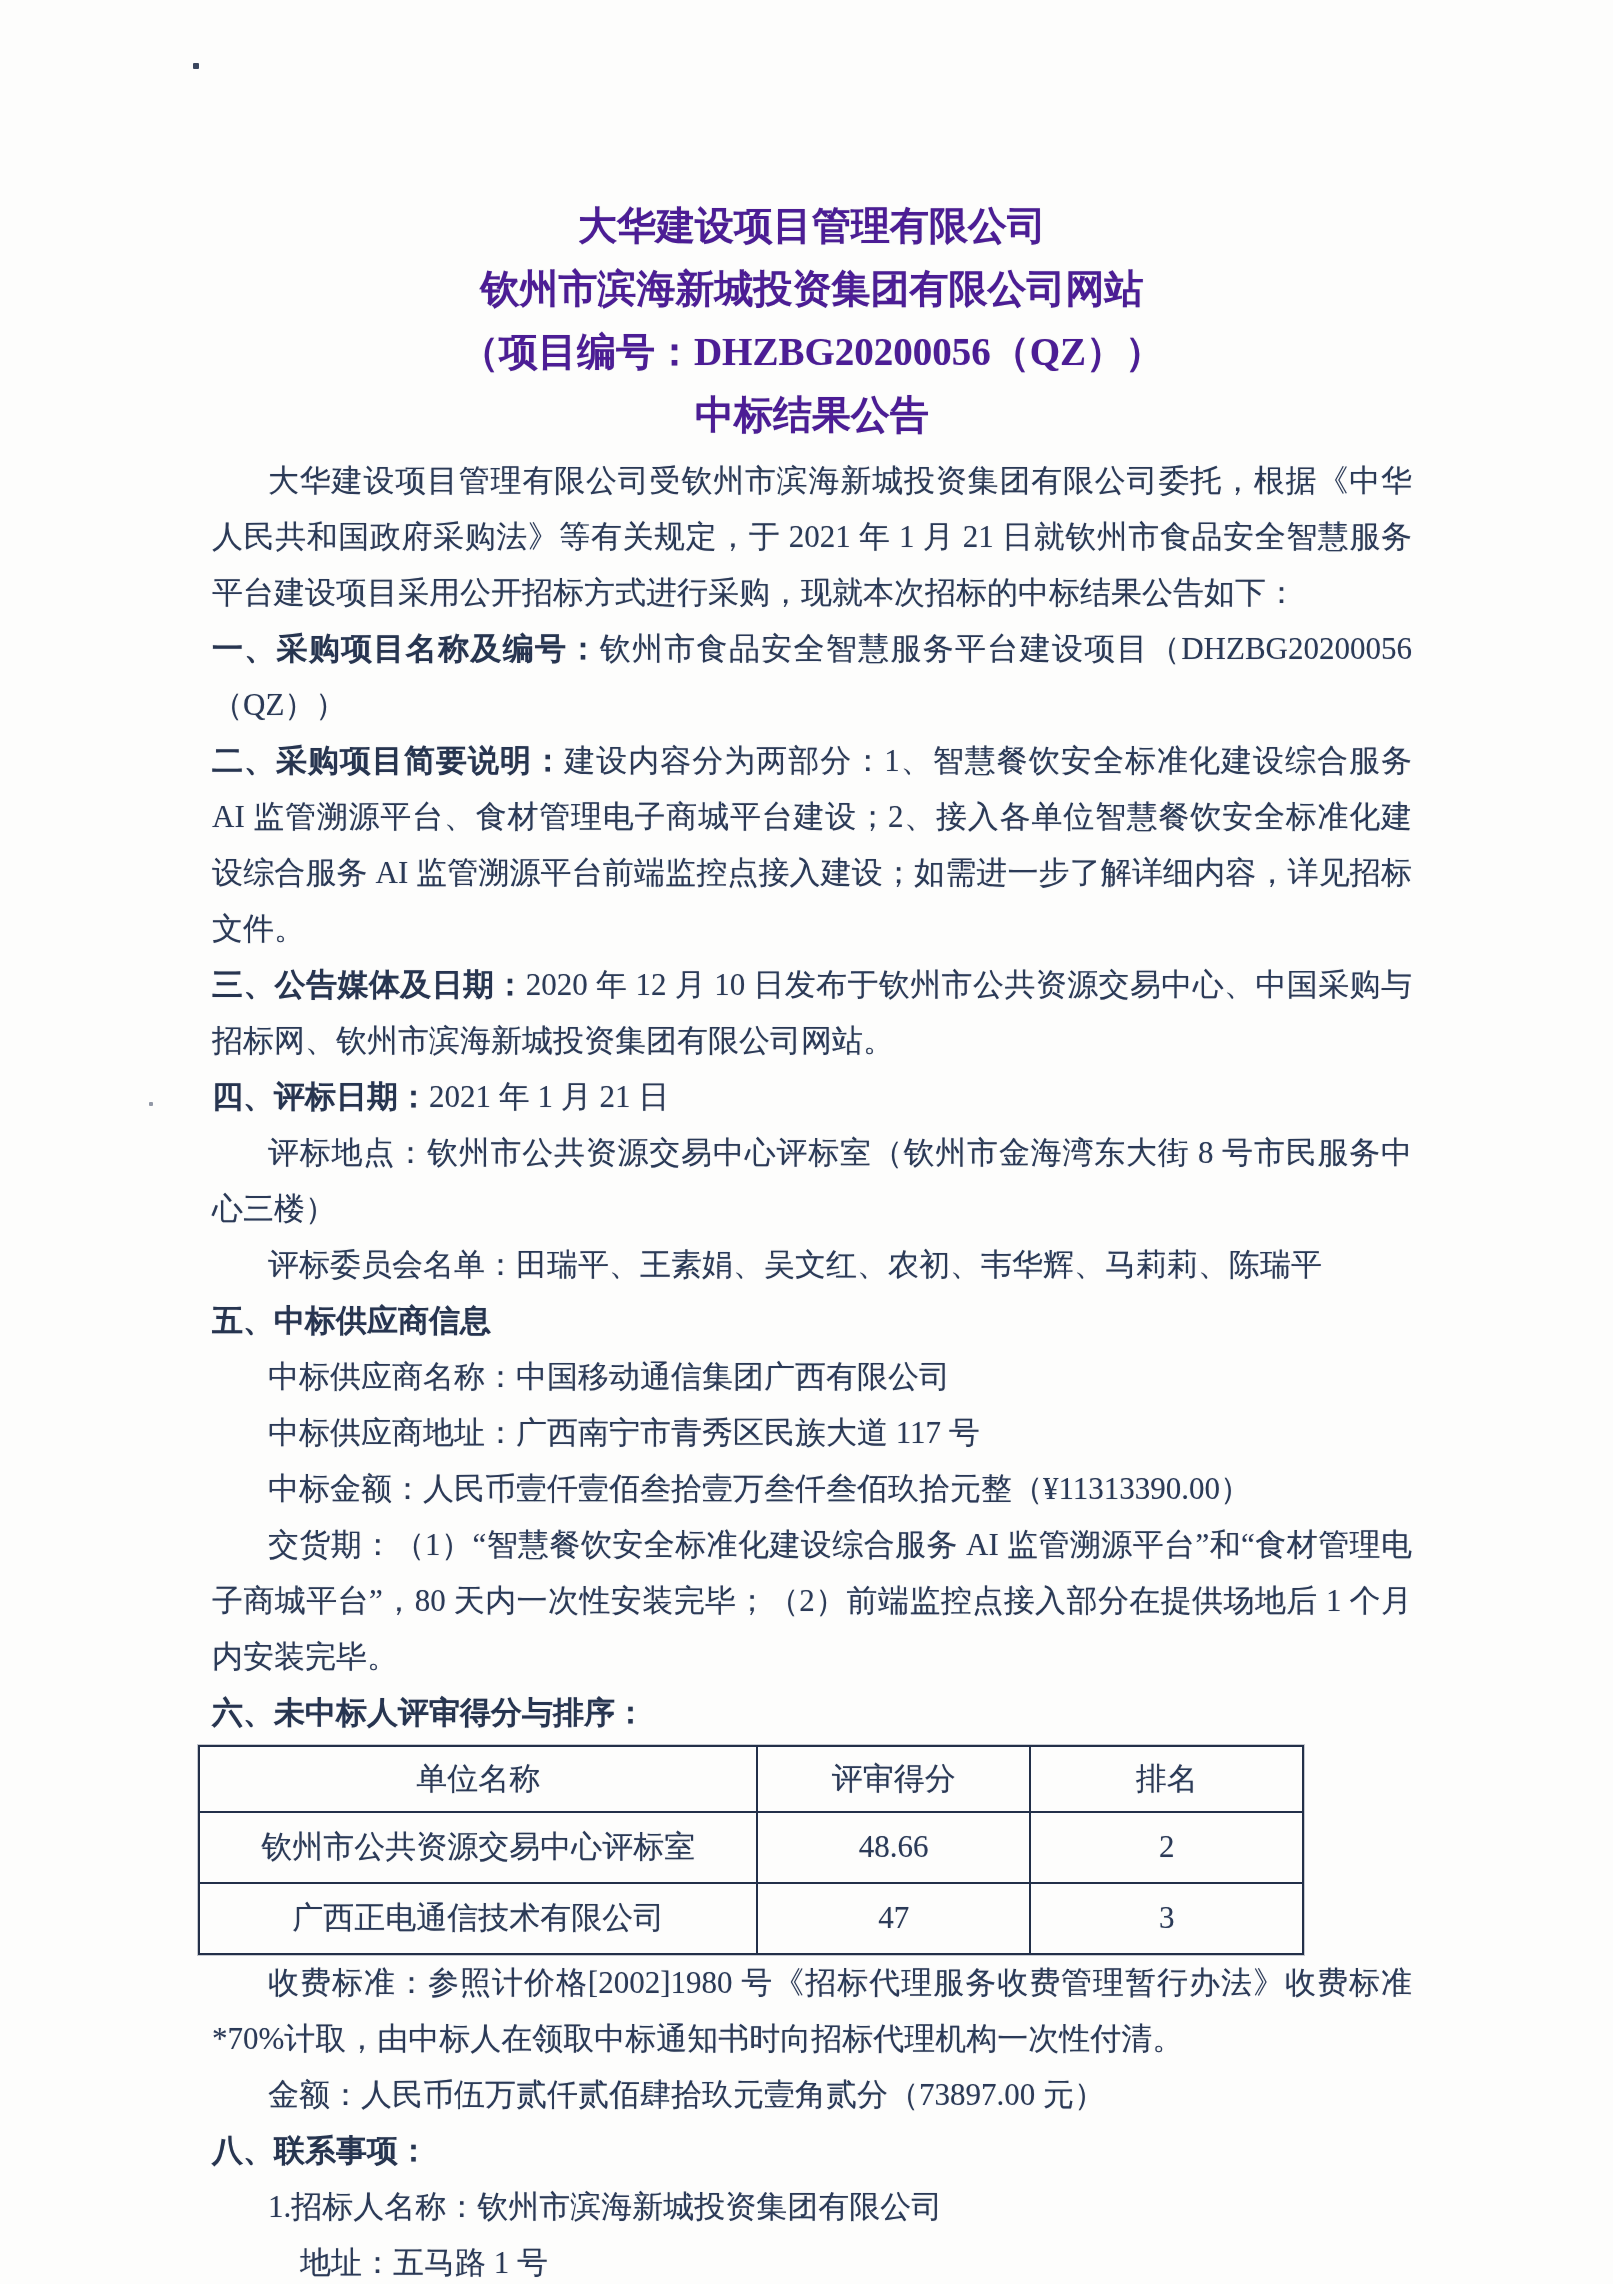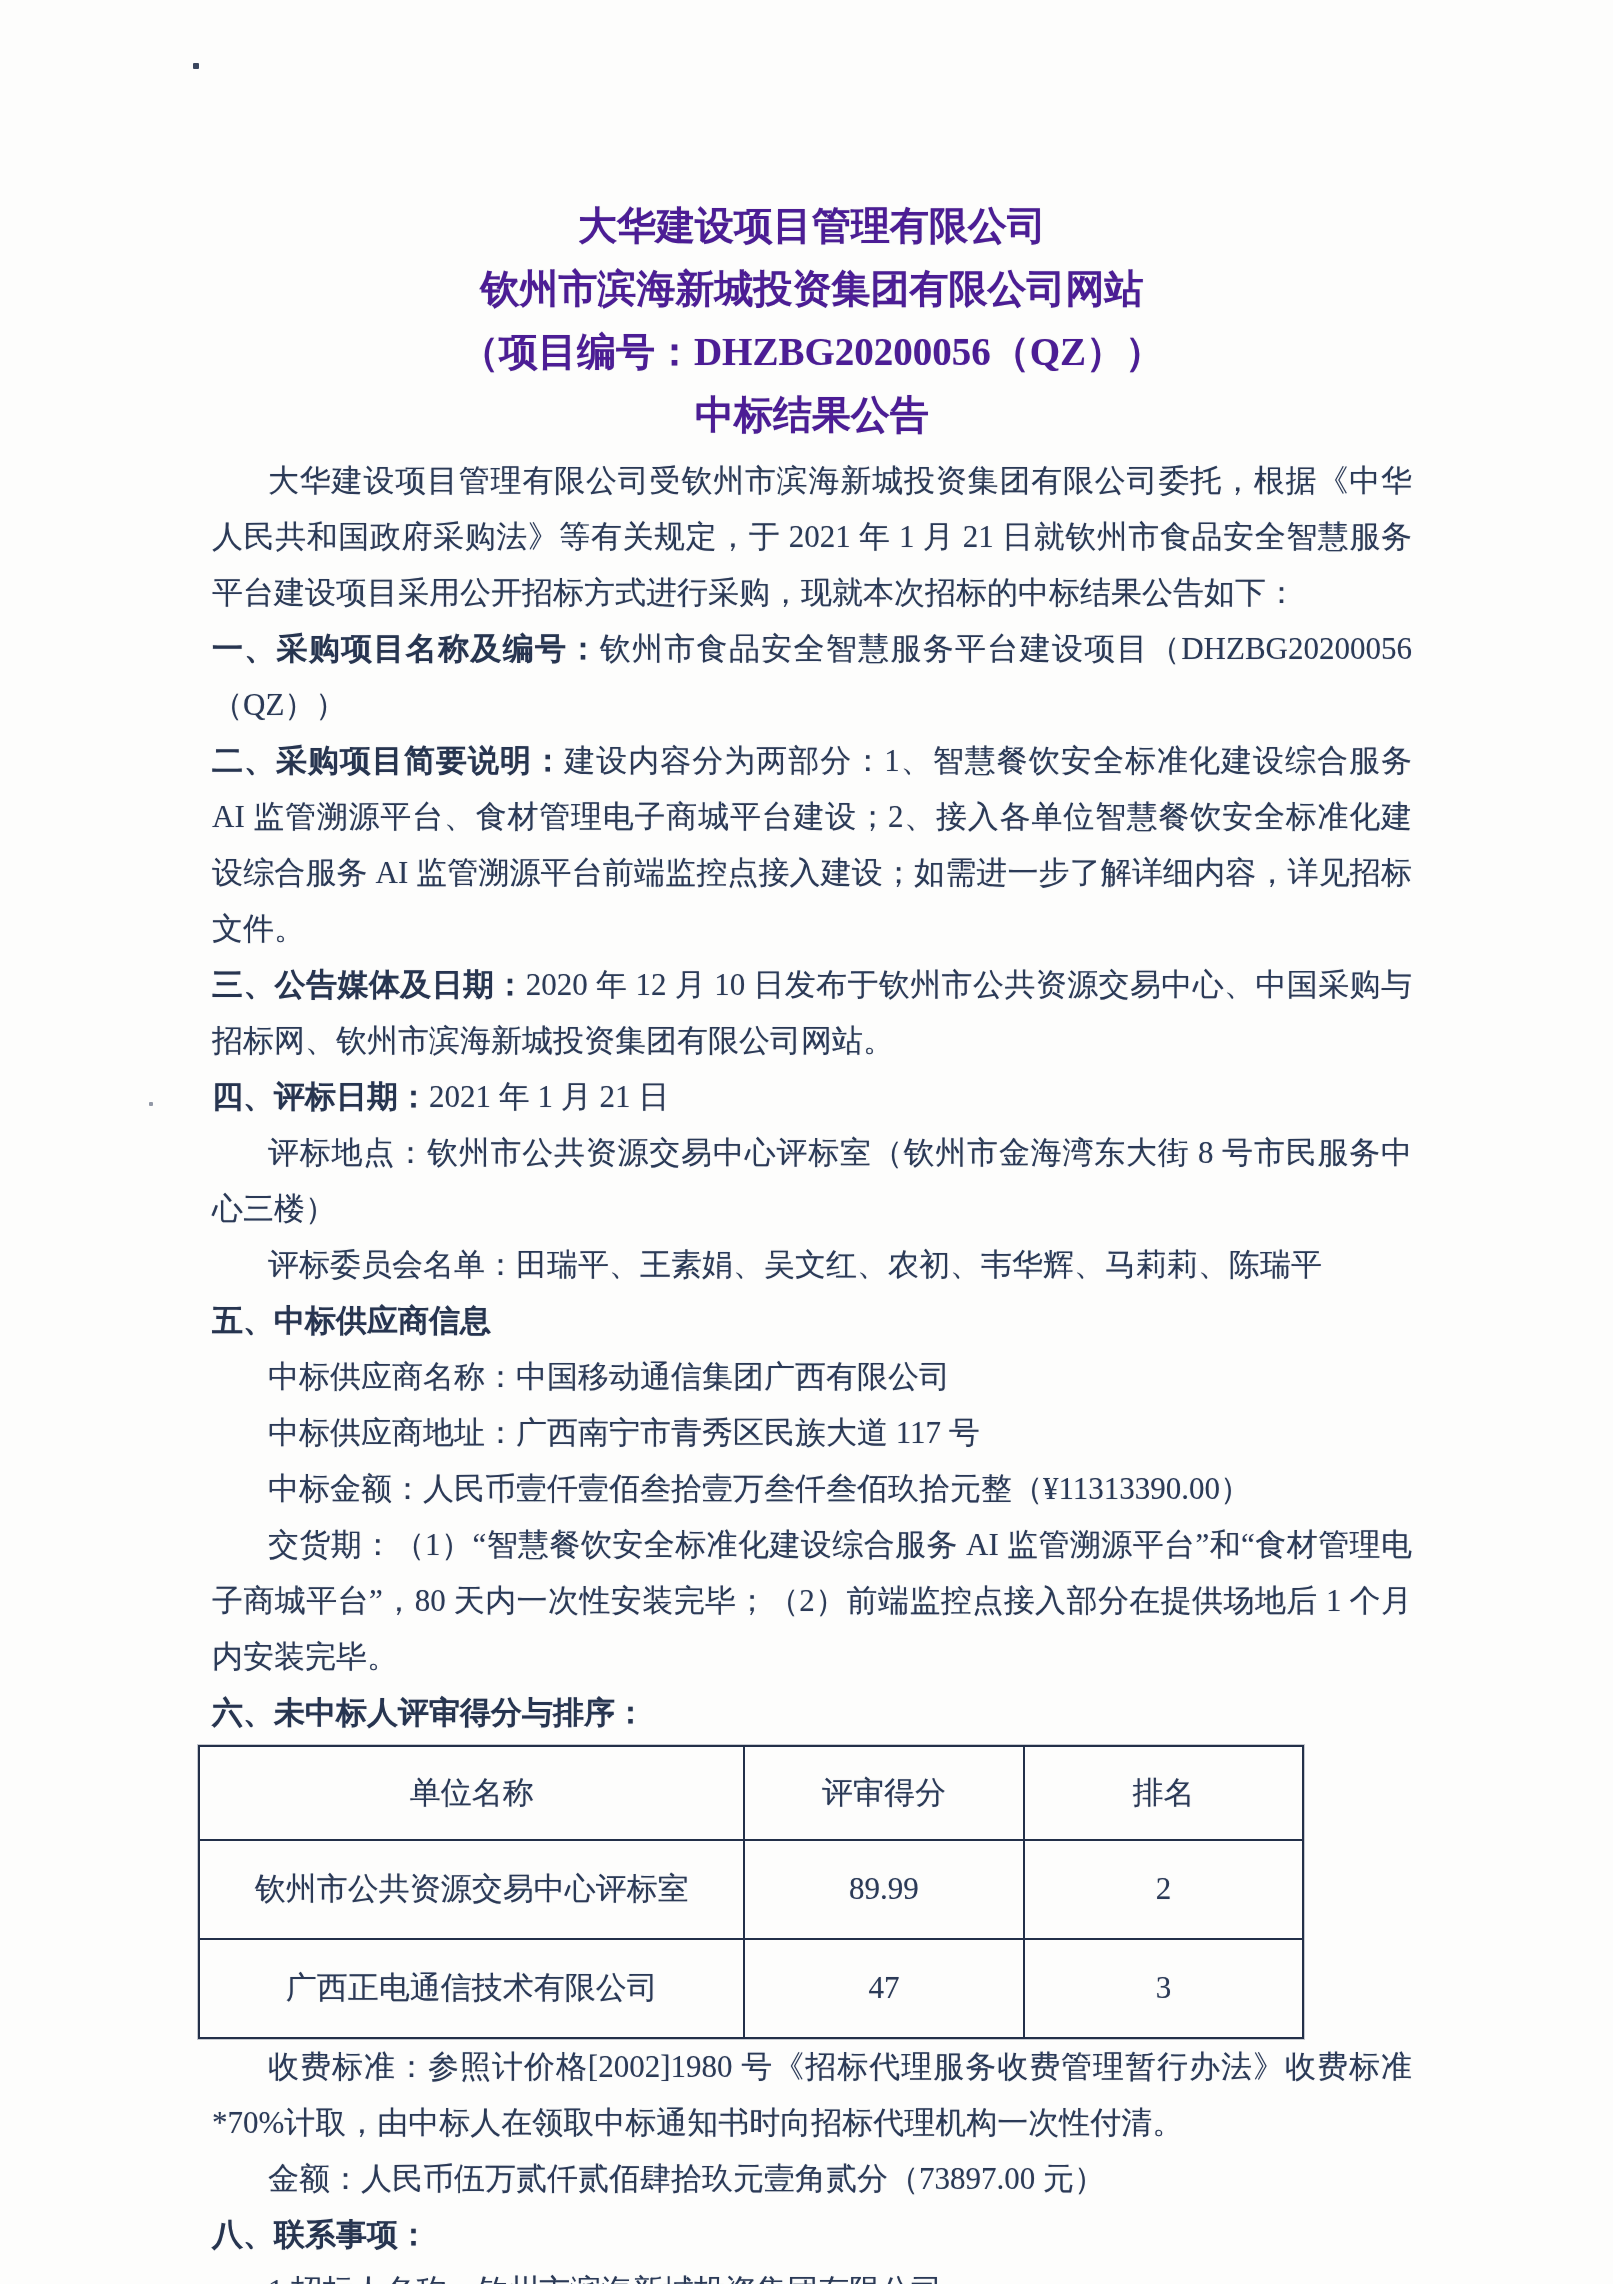--- a/index.html
+++ b/index.html
@@ -29,21 +29,21 @@
   .sec-label{font-weight:bold;color:#273550;}
   .score-table{
     border-collapse:collapse;
     margin:3.9px 0 0 -13.7px;
     width:1106px;
     table-layout:fixed;
     text-align:center;
   }
   .score-table td{
     border:2px solid #233049;
-    padding:18px;
+    padding:4px;
     font-size:31px;
   }
   .score-table .c1{width:51%;}
   .score-table .c2{width:24.5%;}
   .score-table .c3{width:24.5%;}
   .score-table tr.hdr td{height:55px;}
   .score-table tr.body-row td{height:61px;}
   .score-table{border:2.9px solid #233049;box-shadow:0 0 0 1px rgba(35,48,73,.25);}
 </style>
 </head>
@@ -85,21 +85,21 @@
 
     <table class="score-table">
       <tbody>
         <tr class="hdr">
           <td class="c1">单位名称</td>
           <td class="c2">评审得分</td>
           <td class="c3">排名</td>
         </tr>
         <tr class="body-row">
           <td class="c1">钦州市公共资源交易中心评标室</td>
-          <td class="c2">89.99</td>
+          <td class="c2">48.66</td>
           <td class="c3">2</td>
         </tr>
         <tr class="body-row">
           <td class="c1">广西正电通信技术有限公司</td>
           <td class="c2">47</td>
           <td class="c3">3</td>
         </tr>
       </tbody>
     </table>
 

